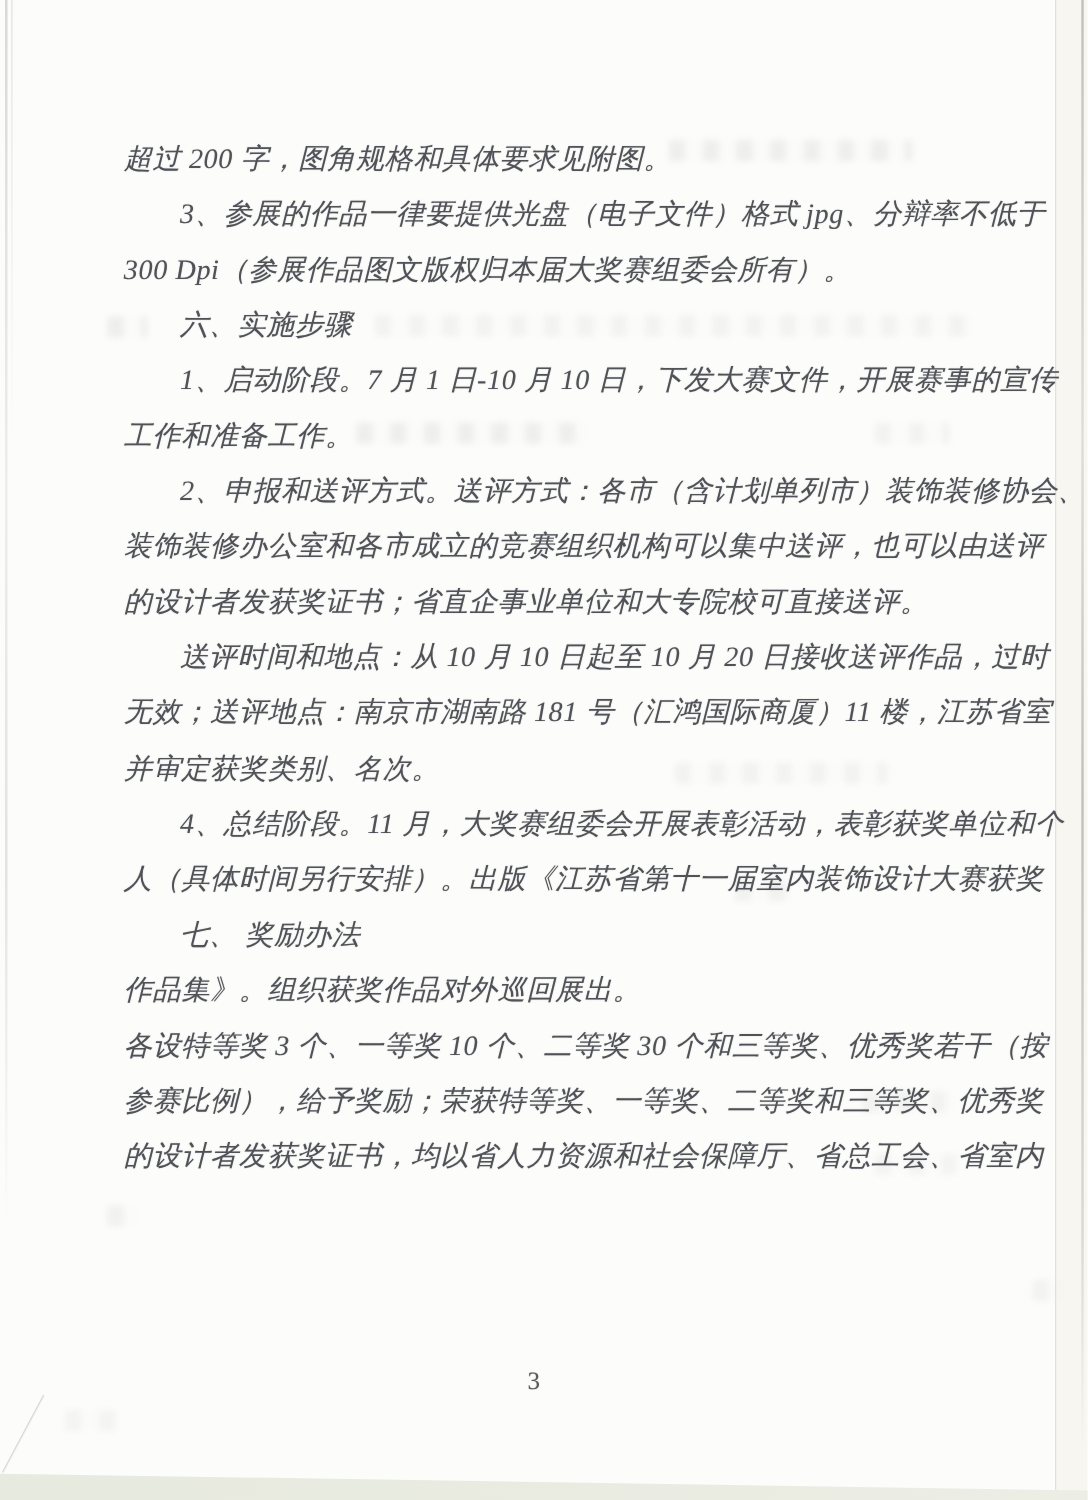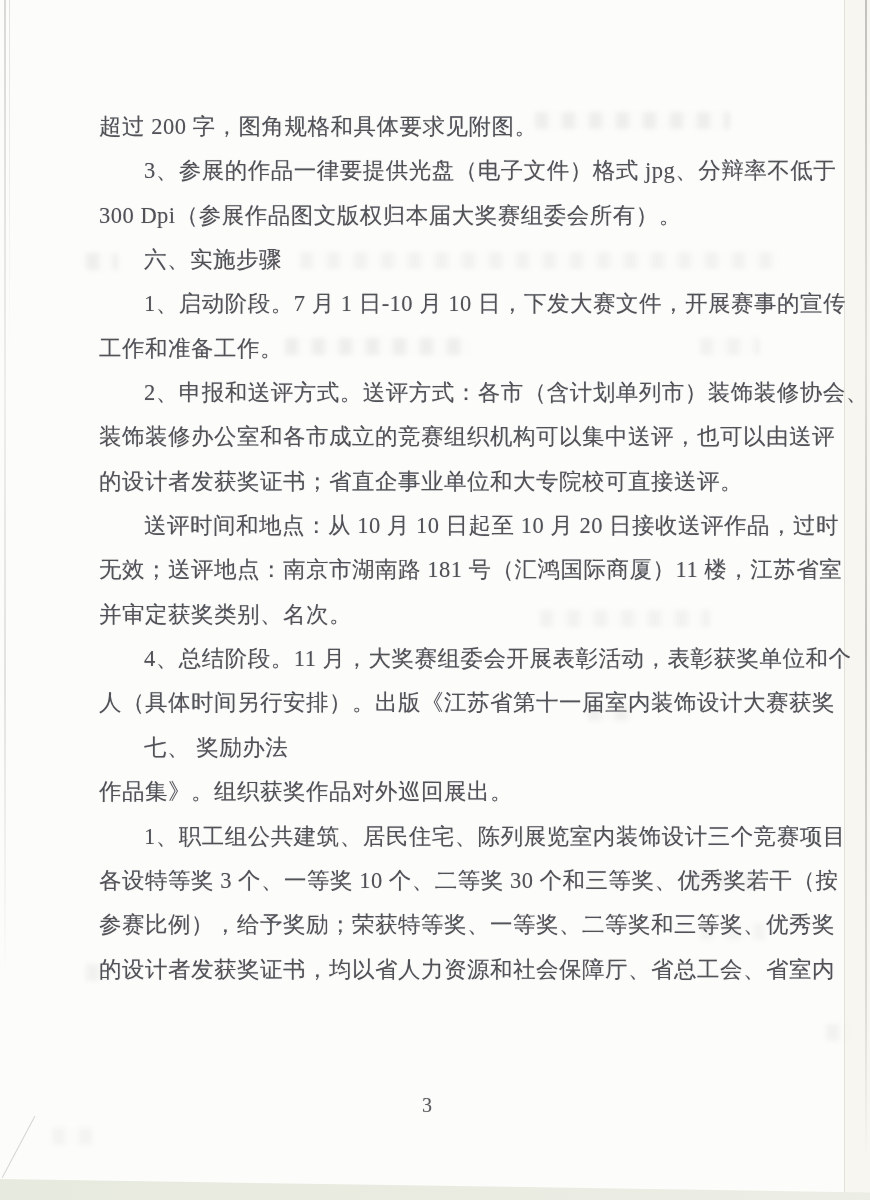--- a/index.html
+++ b/index.html
@@ -62,20 +62,21 @@
     position: absolute; left: 99px; top: 105px; width: 680px;
     font-size: 22.5px;
     color: #505258;
     letter-spacing: 0.5px;
     text-shadow: 0 0 1px rgba(85,87,92,0.38);
   }
   .line {
     height: 44.35px;
     line-height: 44.35px;
     white-space: nowrap;
+    font-style: italic;
   }
   .line.indent { padding-left: 45px; }
 
   .page-number {
     position: absolute; top: 1094px; left: 0; width: 870px;
     text-align: center;
     margin-left: -8px;
     font-size: 20px;
     color: #5a5b5e;
     text-shadow: 0 0 1px rgba(90,91,94,0.35);
@@ -115,21 +116,20 @@
       <div class="line indent">2、申报和送评方式。送评方式：各市（含计划单列市）装饰装修协会、</div>
       <div class="line">装饰装修办公室和各市成立的竞赛组织机构可以集中送评，也可以由送评</div>
       <div class="line">的设计者发获奖证书；省直企事业单位和大专院校可直接送评。</div>
       <div class="line indent">送评时间和地点：从 10 月 10 日起至 10 月 20 日接收送评作品，过时</div>
       <div class="line">无效；送评地点：南京市湖南路 181 号（汇鸿国际商厦）11 楼，江苏省室</div>
       <div class="line">并审定获奖类别、名次。</div>
       <div class="line indent">4、总结阶段。11 月，大奖赛组委会开展表彰活动，表彰获奖单位和个</div>
       <div class="line">人（具体时间另行安排）。出版《江苏省第十一届室内装饰设计大赛获奖</div>
       <div class="line indent">七、 奖励办法</div>
       <div class="line">作品集》。组织获奖作品对外巡回展出。</div>
-      <div class="line indent">1、职工组公共建筑、居民住宅、陈列展览室内装饰设计三个竞赛项目</div>
       <div class="line">各设特等奖 3 个、一等奖 10 个、二等奖 30 个和三等奖、优秀奖若干（按</div>
       <div class="line">参赛比例），给予奖励；荣获特等奖、一等奖、二等奖和三等奖、优秀奖</div>
       <div class="line">的设计者发获奖证书，均以省人力资源和社会保障厅、省总工会、省室内</div>
     </div>
 
   <div class="page-number">3</div>
 
 </div>
 
 </body></html>

